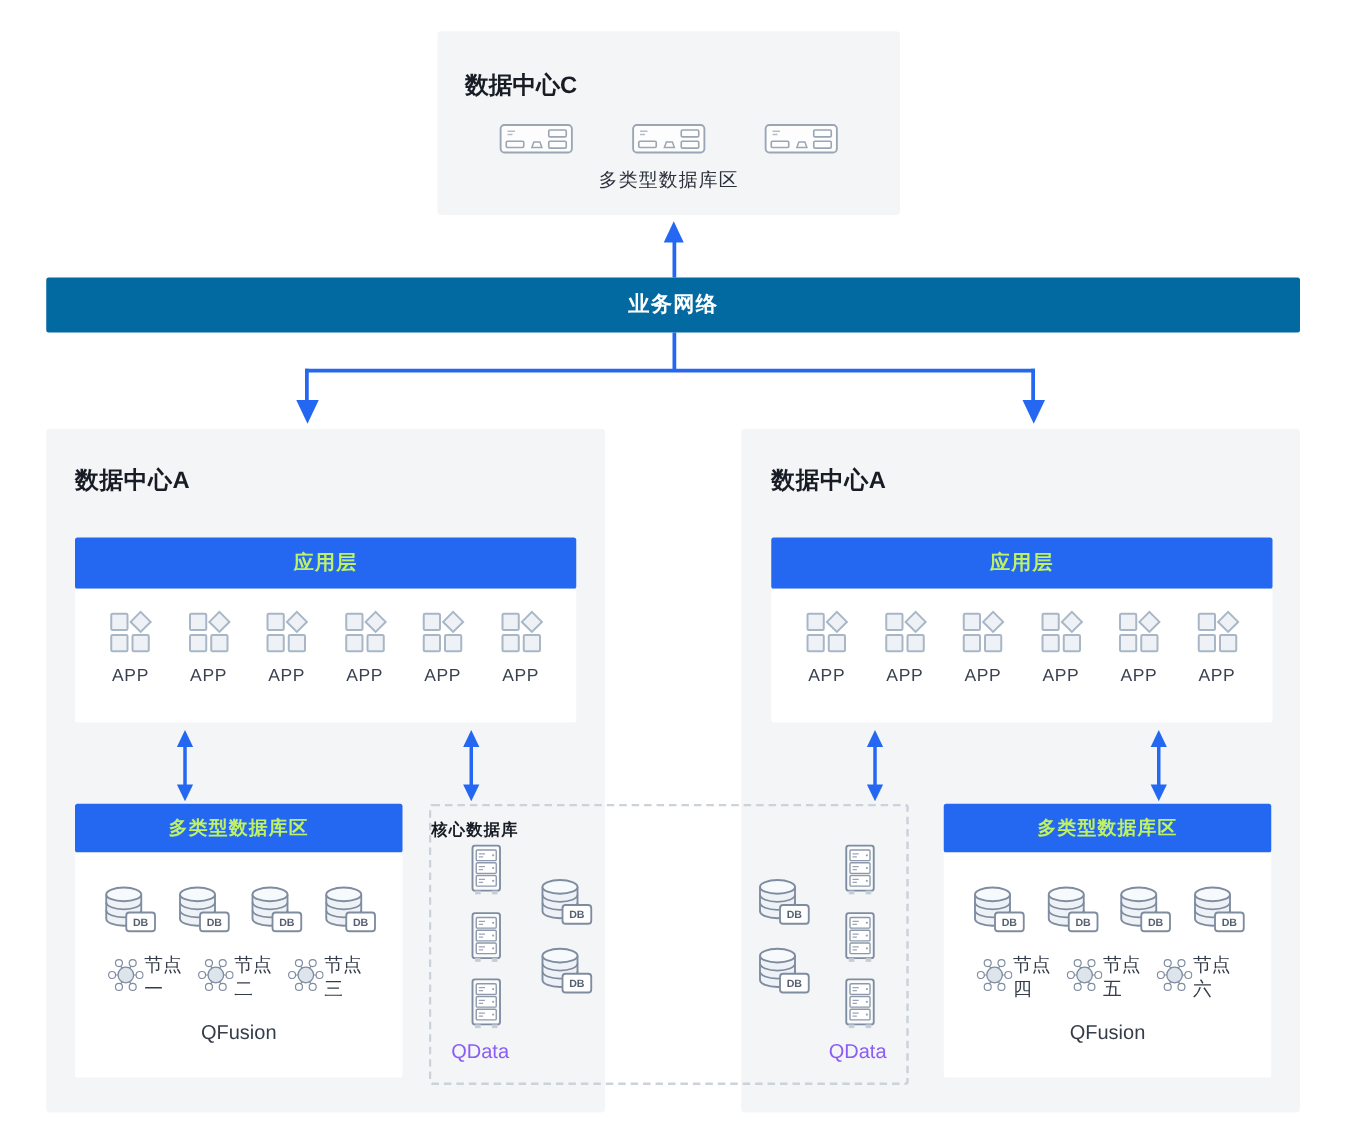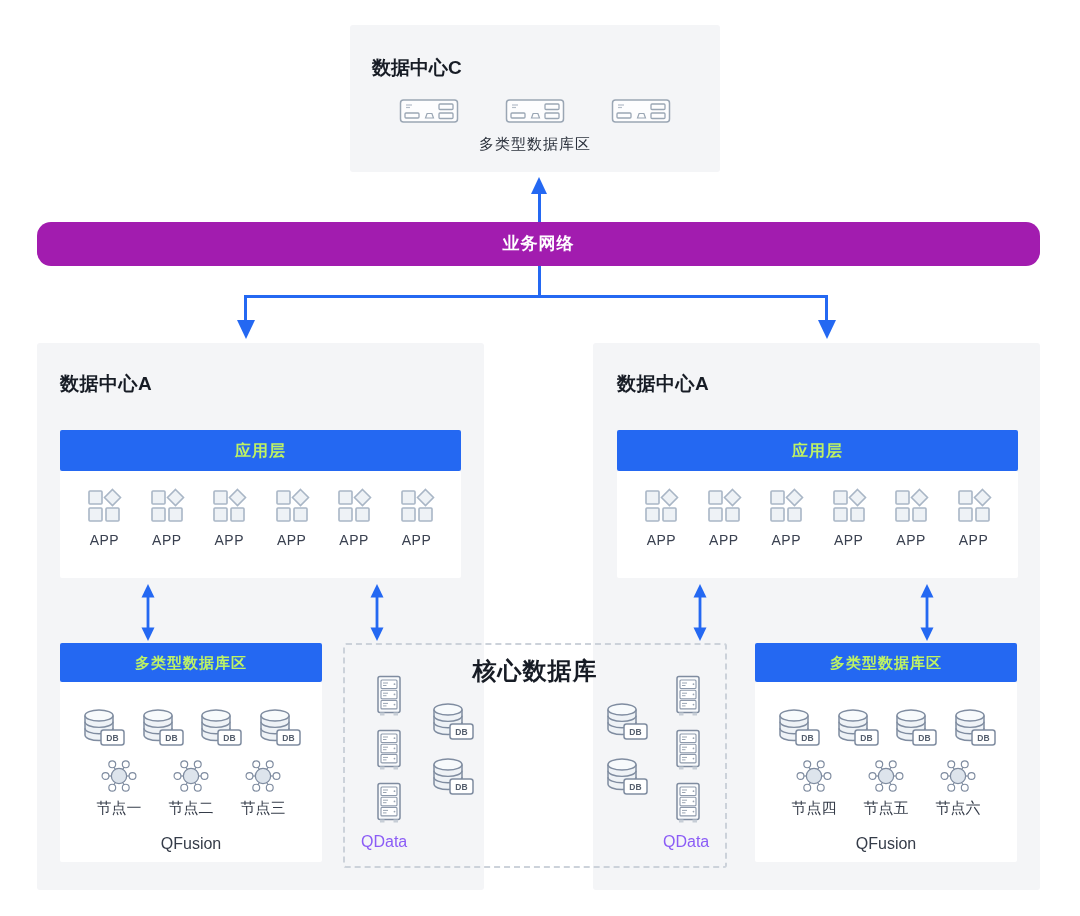--- a/index.html
+++ b/index.html
@@ -7,41 +7,41 @@
     position:relative;width:1080px;height:916px;background:#ffffff;
     font-family:"Liberation Sans","DejaVu Sans",sans-serif;color:#1c212b;
     overflow:hidden;
     padding-left:48px;
   }
   .panel{position:absolute;background:#f4f5f7;border-radius:3px;}
   .box-title{position:absolute;font-size:19px;font-weight:bold;color:#171c25;letter-spacing:.5px;}
   .blue-bar{position:absolute;background:#2468f2;color:#bef264;font-weight:bold;
     text-align:center;border-radius:2px;}
   .white-area{position:absolute;background:#ffffff;border-radius:2px;}
-  .banner{position:absolute;left:37px;top:222px;width:1003px;height:44px;background:#a21caf;
+  .banner{position:absolute;left:37px;top:222px;width:1003px;height:44px;background:#0369a1;
     color:#fff;font-size:17px;font-weight:bold;text-align:center;line-height:44px;
-    letter-spacing:1px;border-radius:14px;}
+    letter-spacing:1px;border-radius:2px;}
   .line{position:absolute;background:#2468f2;}
   .tri-down{position:absolute;width:0;height:0;border-left:9px solid transparent;
     border-right:9px solid transparent;border-top:19px solid #2468f2;}
   .tri-up{position:absolute;width:0;height:0;border-left:8px solid transparent;
     border-right:8px solid transparent;border-bottom:17px solid #2468f2;}
   .app-row{position:absolute;display:flex;justify-content:space-evenly;align-items:flex-start;}
   .app-item{display:flex;flex-direction:column;align-items:center;padding-top:17px;}
   .app-item .lbl{margin-top:8px;font-size:14px;color:#3a4150;letter-spacing:.5px;}
   .qf-panel{display:flex;flex-direction:column;}
   .db-row{display:flex;justify-content:space-between;padding:0 20px;margin-top:26px;}
   .node-row{display:flex;justify-content:space-between;padding:0 26px;margin-top:10px;}
-  .node-item{display:flex;flex-direction:column;align-items:center;width:66px;}
+  .node-item{display:flex;align-items:center;width:66px;}
   .node-item .lbl{margin-top:5px;font-size:15px;color:#353c49;}
   .product-lbl{text-align:center;margin-top:17px;font-size:16px;color:#353c49;}
   .dashed-box{position:absolute;left:343px;top:643px;width:384px;height:225px;
     border:2px dashed #ccd2da;border-radius:3px;box-sizing:border-box;}
-  .dashed-title{position:absolute;left:0;top:10px;width:100%;text-align:center;
-    font-size:24px;font-weight:bold;color:#171c25;letter-spacing:1px;}
+  .dashed-title{position:absolute;left:0;top:10px;width:100%;
+    font-size:13px;font-weight:bold;color:#171c25;letter-spacing:1px;}
   .abs{position:absolute;}
   .qdata-lbl{position:absolute;font-size:16px;color:#8b5cf6;}
   .top-title{position:absolute;left:22px;top:30px;font-size:19px;font-weight:bold;color:#171c25;}
   .server-row{position:absolute;left:0;top:72px;width:100%;display:flex;
     justify-content:center;gap:46px;}
   .cluster-lbl{position:absolute;left:0;top:110px;width:100%;text-align:center;
     font-size:15px;color:#2a303b;letter-spacing:1px;}
 </style>
 </head>
 <body>

